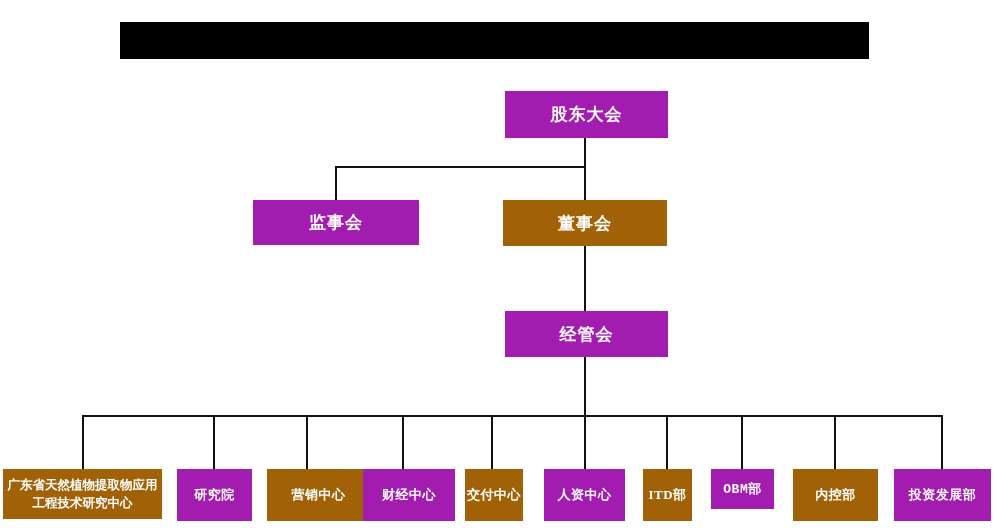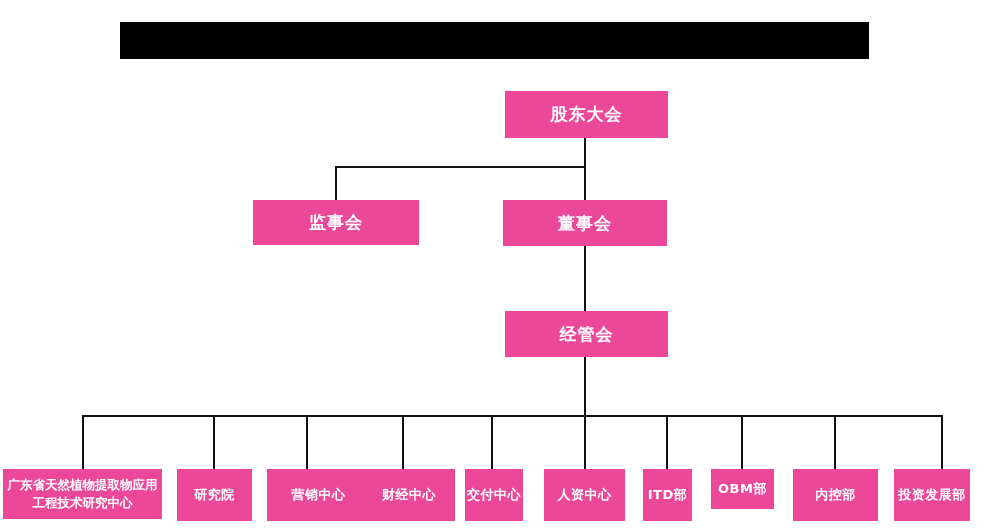--- a/index.html
+++ b/index.html
@@ -19,22 +19,22 @@
     position: absolute;
     display: flex;
     align-items: center;
     justify-content: center;
     color: #ffffff;
     font-weight: bold;
     text-align: center;
     letter-spacing: 1px;
     box-sizing: border-box;
   }
-  .node.primary   { background: #ec4899; }
-  .node.secondary { background: #ec4899; }
+  .node.primary   { background: #a21caf; }
+  .node.secondary { background: #a16207; font-family: Liberation Serif, serif; }
   .node.lvl-main  { font-size: 17px; }
   .node.lvl-dept  { font-size: 13px; letter-spacing: 0.5px; }
   .node.lvl-dept-small { font-size: 12.5px; line-height: 1.45; letter-spacing: 0; padding: 2px 4px; }
   .vline, .hline { position: absolute; background: #111111; }
   .vline { width: 2px; }
   .hline { height: 2px; }
 </style>
 </head>
 <body>
 
@@ -66,17 +66,17 @@
 
   <div class="node primary lvl-main" style="left:505px; top:311px; width:163px; height:46px;">经管会</div>
 
   <div class="node secondary lvl-dept-small" style="left:3px; top:469px; width:159px; height:50px;">广东省天然植物提取物应用工程技术研究中心</div>
   <div class="node primary lvl-dept" style="left:177px; top:469px; width:75px; height:52px;">研究院</div>
   <div class="node secondary lvl-dept" style="left:267px; top:469px; width:103px; height:52px;">营销中心</div>
   <div class="node primary lvl-dept" style="left:363px; top:469px; width:92px; height:52px;">财经中心</div>
   <div class="node secondary lvl-dept" style="left:465px; top:469px; width:58px; height:52px;">交付中心</div>
   <div class="node primary lvl-dept" style="left:544px; top:469px; width:81px; height:52px;">人资中心</div>
   <div class="node secondary lvl-dept" style="left:643px; top:469px; width:49px; height:52px;">ITD部</div>
-  <div class="node primary lvl-dept" style="left:711px; top:469px; width:63px; height:40px;">OBM部</div>
+  <div class="node primary lvl-dept" style="left:711px; top:469px; width:63px; height:40px;font-family:Liberation Mono, monospace;">OBM部</div>
   <div class="node secondary lvl-dept" style="left:793px; top:469px; width:85px; height:52px;">内控部</div>
-  <div class="node primary lvl-dept" style="left:894px; top:469px; width:76px; height:52px;">投资发展部</div>
+  <div class="node primary lvl-dept" style="left:894px; top:469px; width:97px; height:52px;">投资发展部</div>
 
 </div>
 
 </body></html>

